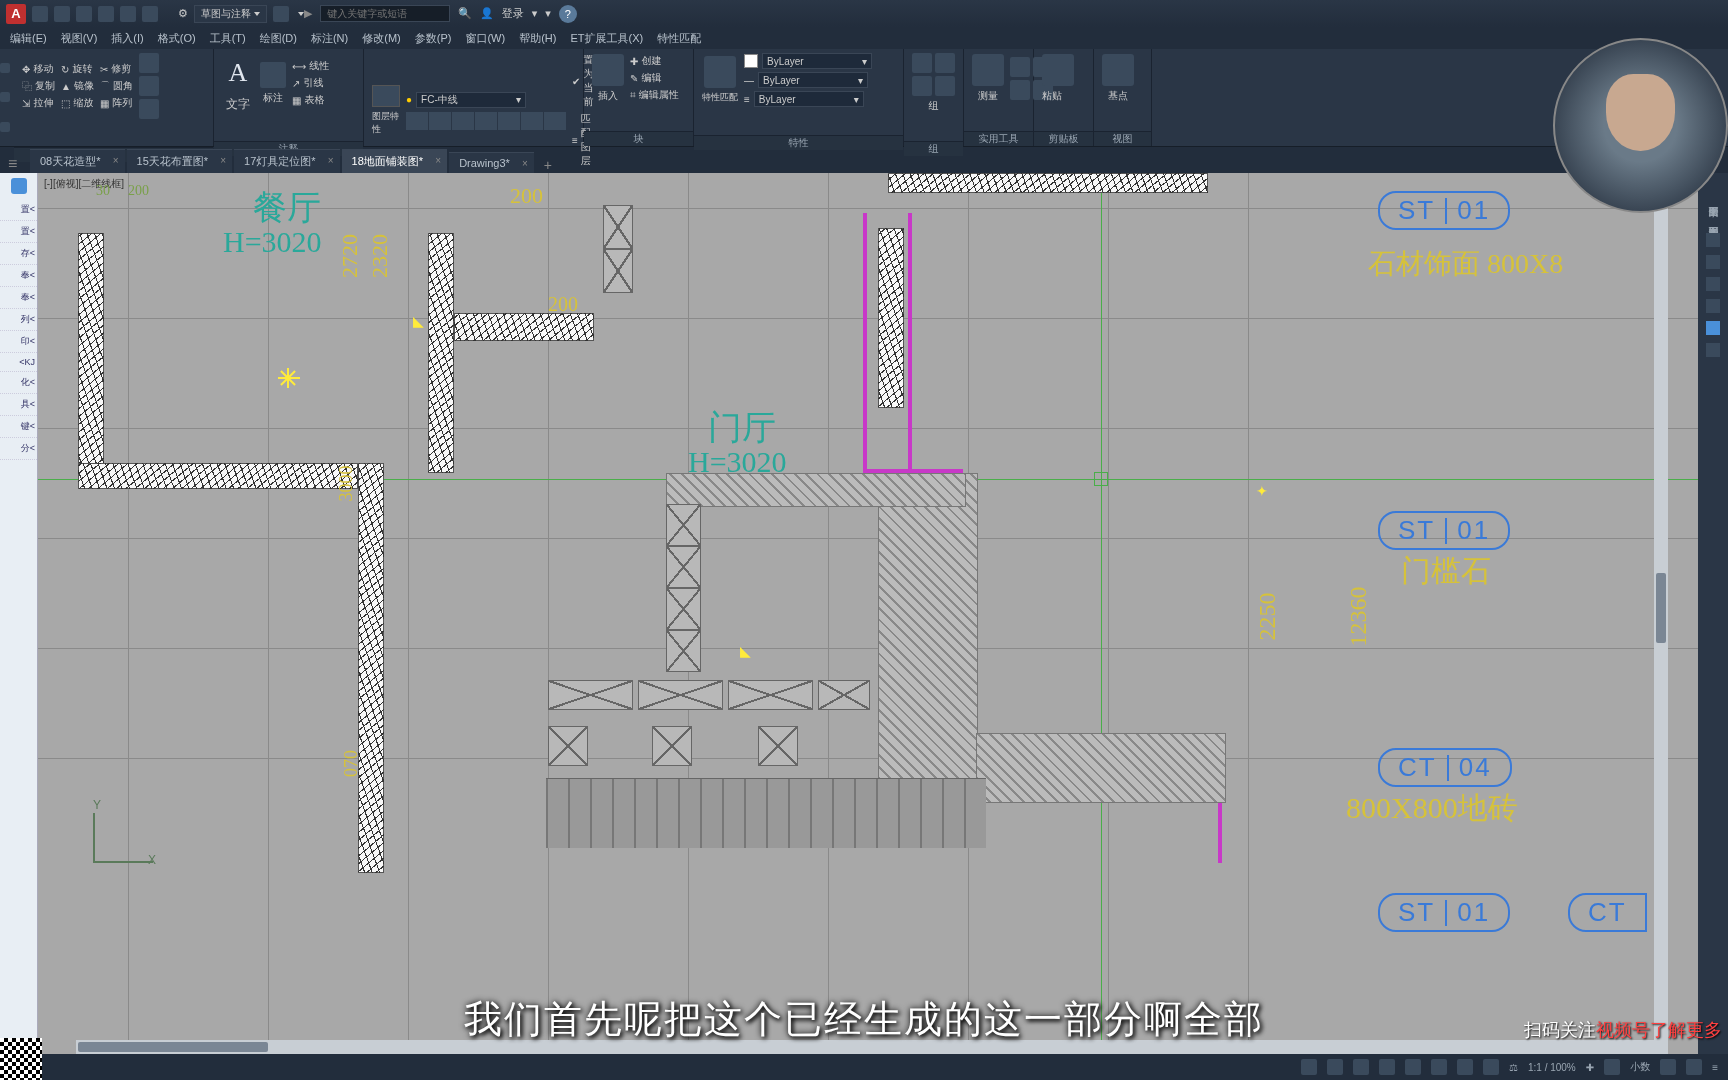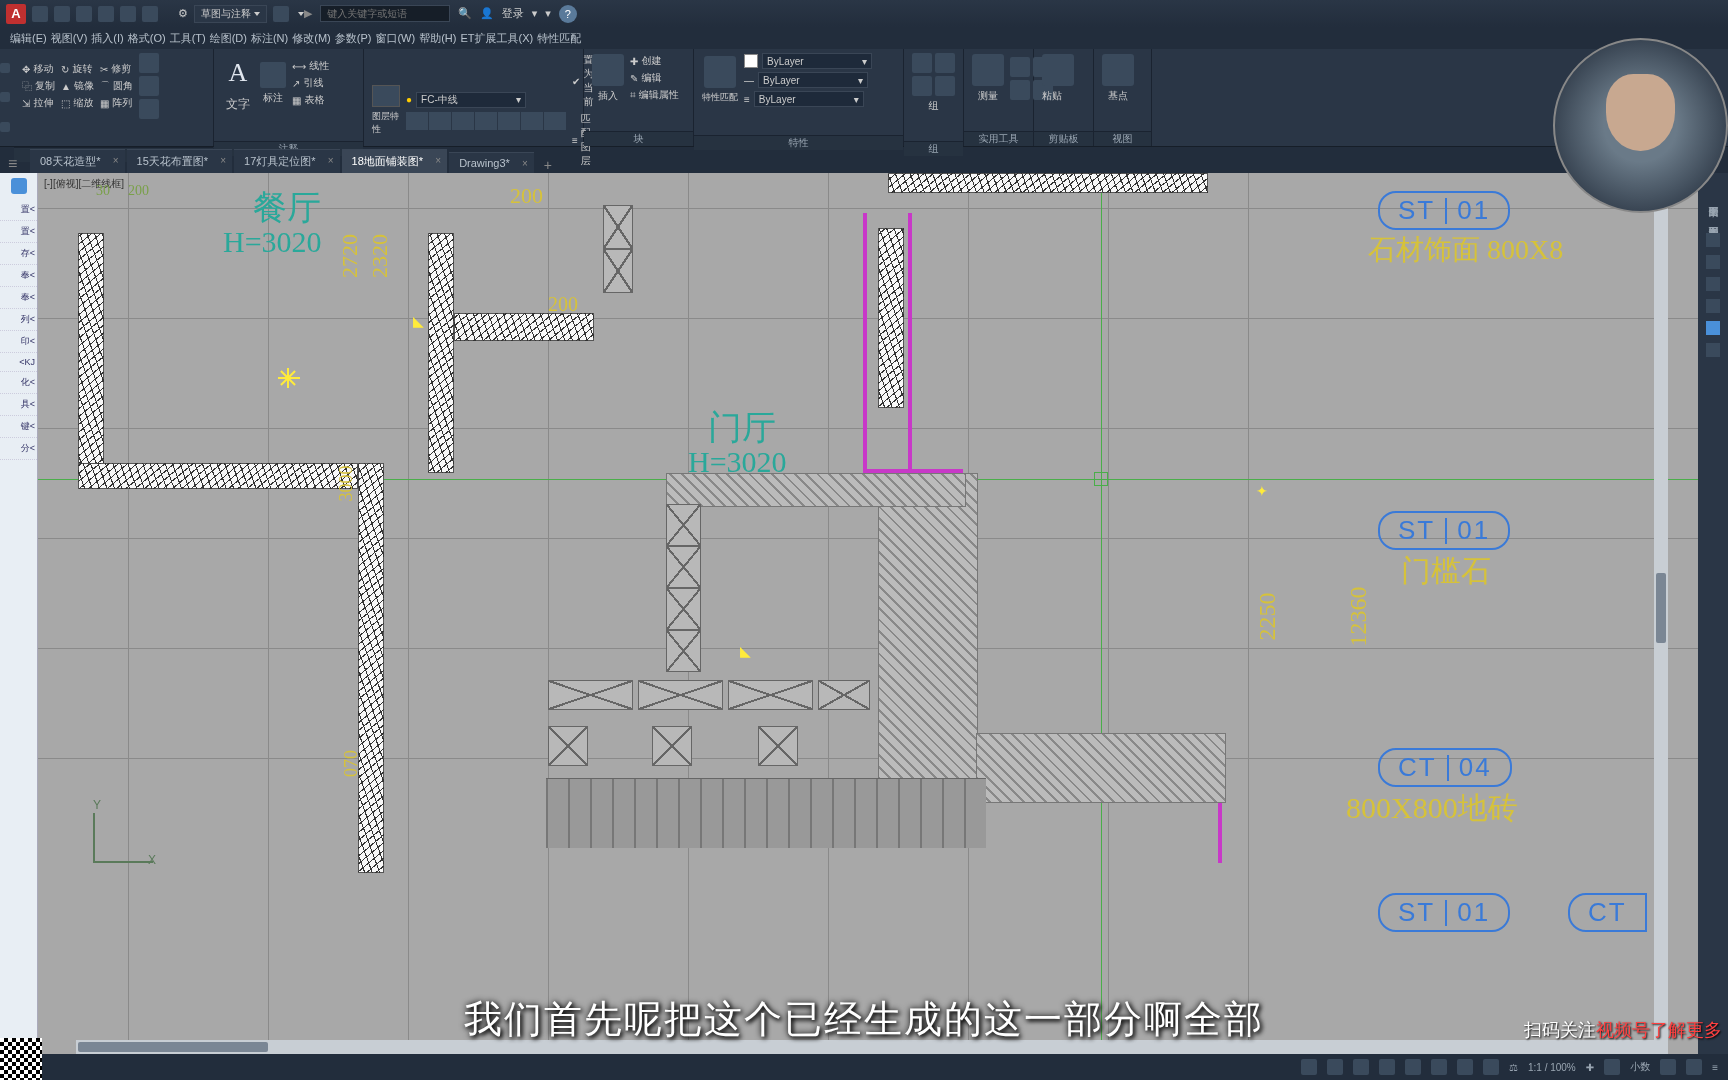--- a/index.html
+++ b/index.html
@@ -8,21 +8,21 @@
 .titlebar { height: 27px; background: linear-gradient(#2a3646,#222d3c); display: flex; align-items: center; font-size: 11px; }
 .titlebar-left { display: flex; align-items: center; gap: 6px; padding-left: 6px; }
 .titlebar-center { flex: 1; text-align: center; color: #b8c2cc; }
 .titlebar-right { display: flex; align-items: center; gap: 8px; padding-right: 10px; }
 .search-box { background: #161e28; border: 1px solid #3a4656; padding: 2px 6px; font-size: 10px; color: #777; width: 130px; }
 .qat-icon { width: 16px; height: 16px; background: #3a4a5c; border-radius: 2px; display: inline-block; }
 .logo-A { width: 20px; height: 20px; background: #c03030; color: #fff; font-weight: bold; display: flex; align-items: center; justify-content: center; border-radius: 2px; font-size: 13px; }
 .workspace-sel { background: #2a3646; border: 1px solid #3a4656; padding: 1px 6px; font-size: 10px; color: #ccc; }
 .triangle-down { display: inline-block; width: 0; height: 0; border-left: 3px solid transparent; border-right: 3px solid transparent; border-top: 4px solid #ccc; margin-left: 3px; vertical-align: middle; }
 
-.menubar { height: 22px; background: #222d3c; display: flex; align-items: center; padding-left: 10px; gap: 4px; font-size: 11px; color: #b8c2cc; }
+.menubar { height: 22px; background: #222d3c; display: flex; align-items: center; padding-left: 10px; gap: 14px; font-size: 11px; color: #b8c2cc; }
 .menubar span { cursor: default; }
 
 .ribbon { height: 98px; background: #2a3646; display: flex; border-bottom: 1px solid #161e28; }
 .big-icon-area { width: 90px; display: flex; flex-direction: column; align-items: center; justify-content: center; border-right: 1px solid #1a2330; gap: 2px; }
 .big-arc { width: 40px; height: 40px; position: relative; }
 .big-arc svg { width: 100%; height: 100%; }
 .panel { border-right: 1px solid #1a2330; display: flex; flex-direction: column; }
 .panel-body { flex: 1; display: flex; align-items: center; padding: 4px 8px; gap: 6px; font-size: 11px; }
 .panel-title { text-align: center; font-size: 10px; color: #9aa6b2; padding: 0 0; background: #263240; border-top: 1px solid #1a2330; margin-top: 24px; }
 .ribbon-btn { display: flex; align-items: center; gap: 3px; font-size: 10px; color: #ccc; }
@@ -431,21 +431,21 @@
       <div class="label yellow" style="top:430px;left:1205px;font-size:24px;transform:rotate(-90deg)">2250</div>
       <div class="label yellow" style="top:430px;left:1290px;font-size:24px;transform:rotate(-90deg)">12360</div>
       <div class="label green-dim" style="top:10px;left:58px">30</div>
       <div class="label green-dim" style="top:10px;left:90px">200</div>
 
       <div class="pill" style="top:18px;left:1340px">
           <span>ST</span>
           <span class="sep"></span>
           <span>01</span>
         </div>
-      <div class="label yellow" style="top:58px;left:1330px;font-size:28px">石材饰面 800X8</div>
+      <div class="label yellow" style="top:72px;left:1330px;font-size:28px">石材饰面 800X8</div>
       <div class="pill" style="top:338px;left:1340px">
           <span>ST</span>
           <span class="sep"></span>
           <span>01</span>
         </div>
       <div class="label yellow" style="top:378px;left:1363px;font-size:30px">门槛石</div>
       <div class="pill" style="top:575px;left:1340px">
           <span>CT</span>
           <span class="sep"></span>
           <span>04</span>

